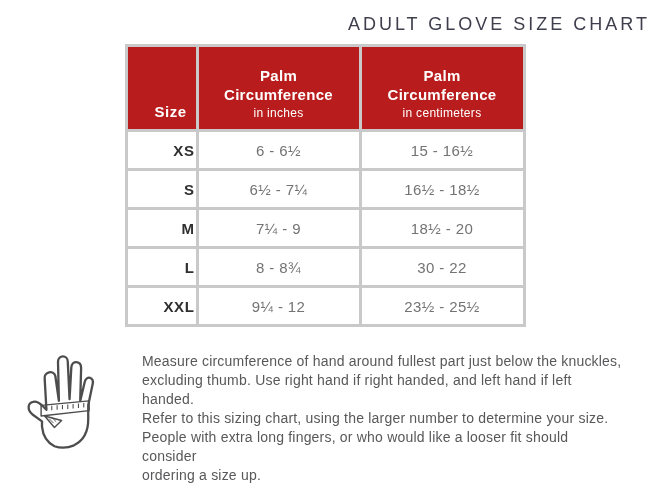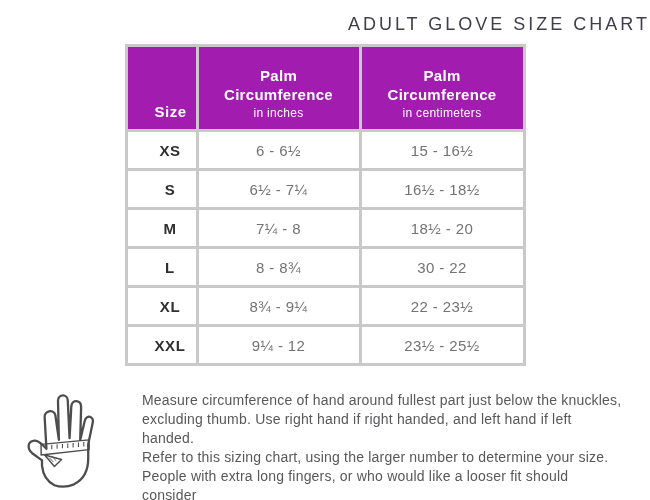--- a/index.html
+++ b/index.html
@@ -19,21 +19,21 @@
   }
   table.size-chart {
     border-collapse: separate;
     border-spacing: 3px;
     background: #c9c9c9;
     margin: 0 auto;
     table-layout: fixed;
   }
   .size-chart th, .size-chart td { background: #ffffff; }
   .size-chart thead th {
-    background: #a21caf;
+    background: #b91c1c;
     color: #ffffff;
     height: 73px;
     vertical-align: bottom;
     padding: 0 0 9px 0;
     text-align: center;
   }
   .size-chart thead th.size-col {
     text-align: center;
     padding-left: 18px;
     font-size: 15px;
@@ -57,21 +57,21 @@
   }
   .size-chart tbody td {
     height: 34px;
     text-align: center;
     font-size: 15px;
     color: #737373;
     letter-spacing: 0.4px;
     vertical-align: middle;
   }
   .size-chart tbody td.size-cell {
-    text-align: center;
+    text-align: right;
     padding-left: 18px;
     font-weight: bold;
     color: #2f2f2f;
     letter-spacing: 0.6px;
   }
   .note {
     display: flex;
     align-items: flex-start;
     margin: 22px 24px 0 26px;
     gap: 20px;
@@ -122,32 +122,27 @@
         <td>6 - 6½</td>
         <td>15 - 16½</td>
       </tr>
       <tr>
         <td class="size-cell">S</td>
         <td>6½ - 7¼</td>
         <td>16½ - 18½</td>
       </tr>
       <tr>
         <td class="size-cell">M</td>
-        <td>7¼ - 8</td>
+        <td>7¼ - 9</td>
         <td>18½ - 20</td>
       </tr>
       <tr>
         <td class="size-cell">L</td>
         <td>8 - 8¾</td>
         <td>30 - 22</td>
-      </tr>
-      <tr>
-        <td class="size-cell">XL</td>
-        <td>8¾ - 9¼</td>
-        <td>22 - 23½</td>
       </tr>
       <tr>
         <td class="size-cell">XXL</td>
         <td>9¼ - 12</td>
         <td>23½ - 25½</td>
       </tr>
     </tbody>
   </table>
 
   <div class="note">

